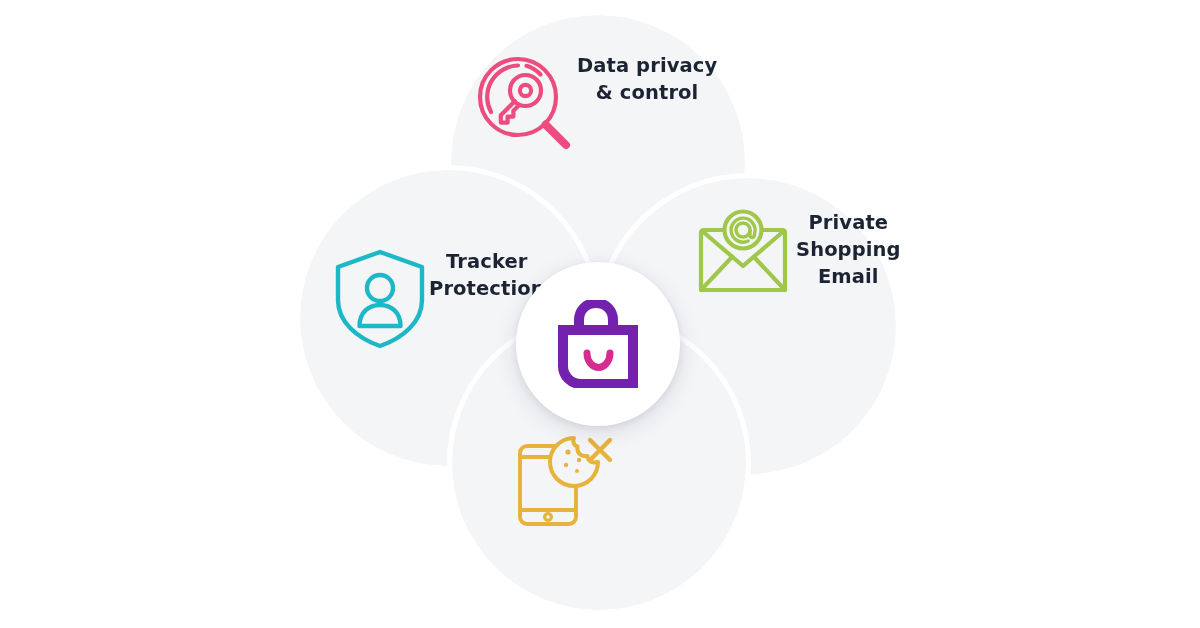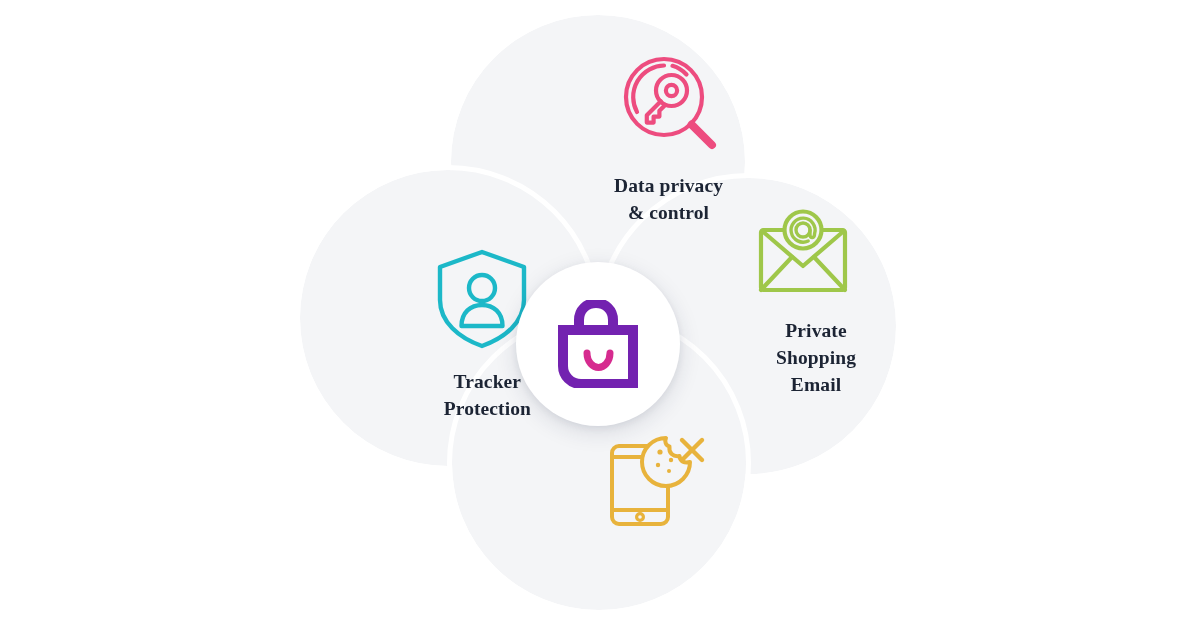--- a/index.html
+++ b/index.html
@@ -49,24 +49,23 @@
 
   #petal-top    { left: 451px; top: 15px;  width: 294px; height: 294px; }
   #petal-left   { left: 300px; top: 170px; width: 296px; height: 296px; }
   #petal-right  { left: 600px; top: 178px; width: 296px; height: 296px; }
   #petal-bottom { left: 452px; top: 316px; width: 294px; height: 294px; }
 
   
   .group {
     position: absolute;
     display: flex;
-    flex-direction: column;
-    align-items: flex-end;
+    flex-direction: row;
+    align-items: flex-start;
     text-align: center;
-    font-family: Liberation Serif, serif;
   }
   .group .label {
     color: #1c2434;
     font-size: 19.5px;
     line-height: 27px;
     font-weight: 600;
     letter-spacing: 0.1px;
     white-space: pre-line;
   }
   .group .glyph {

